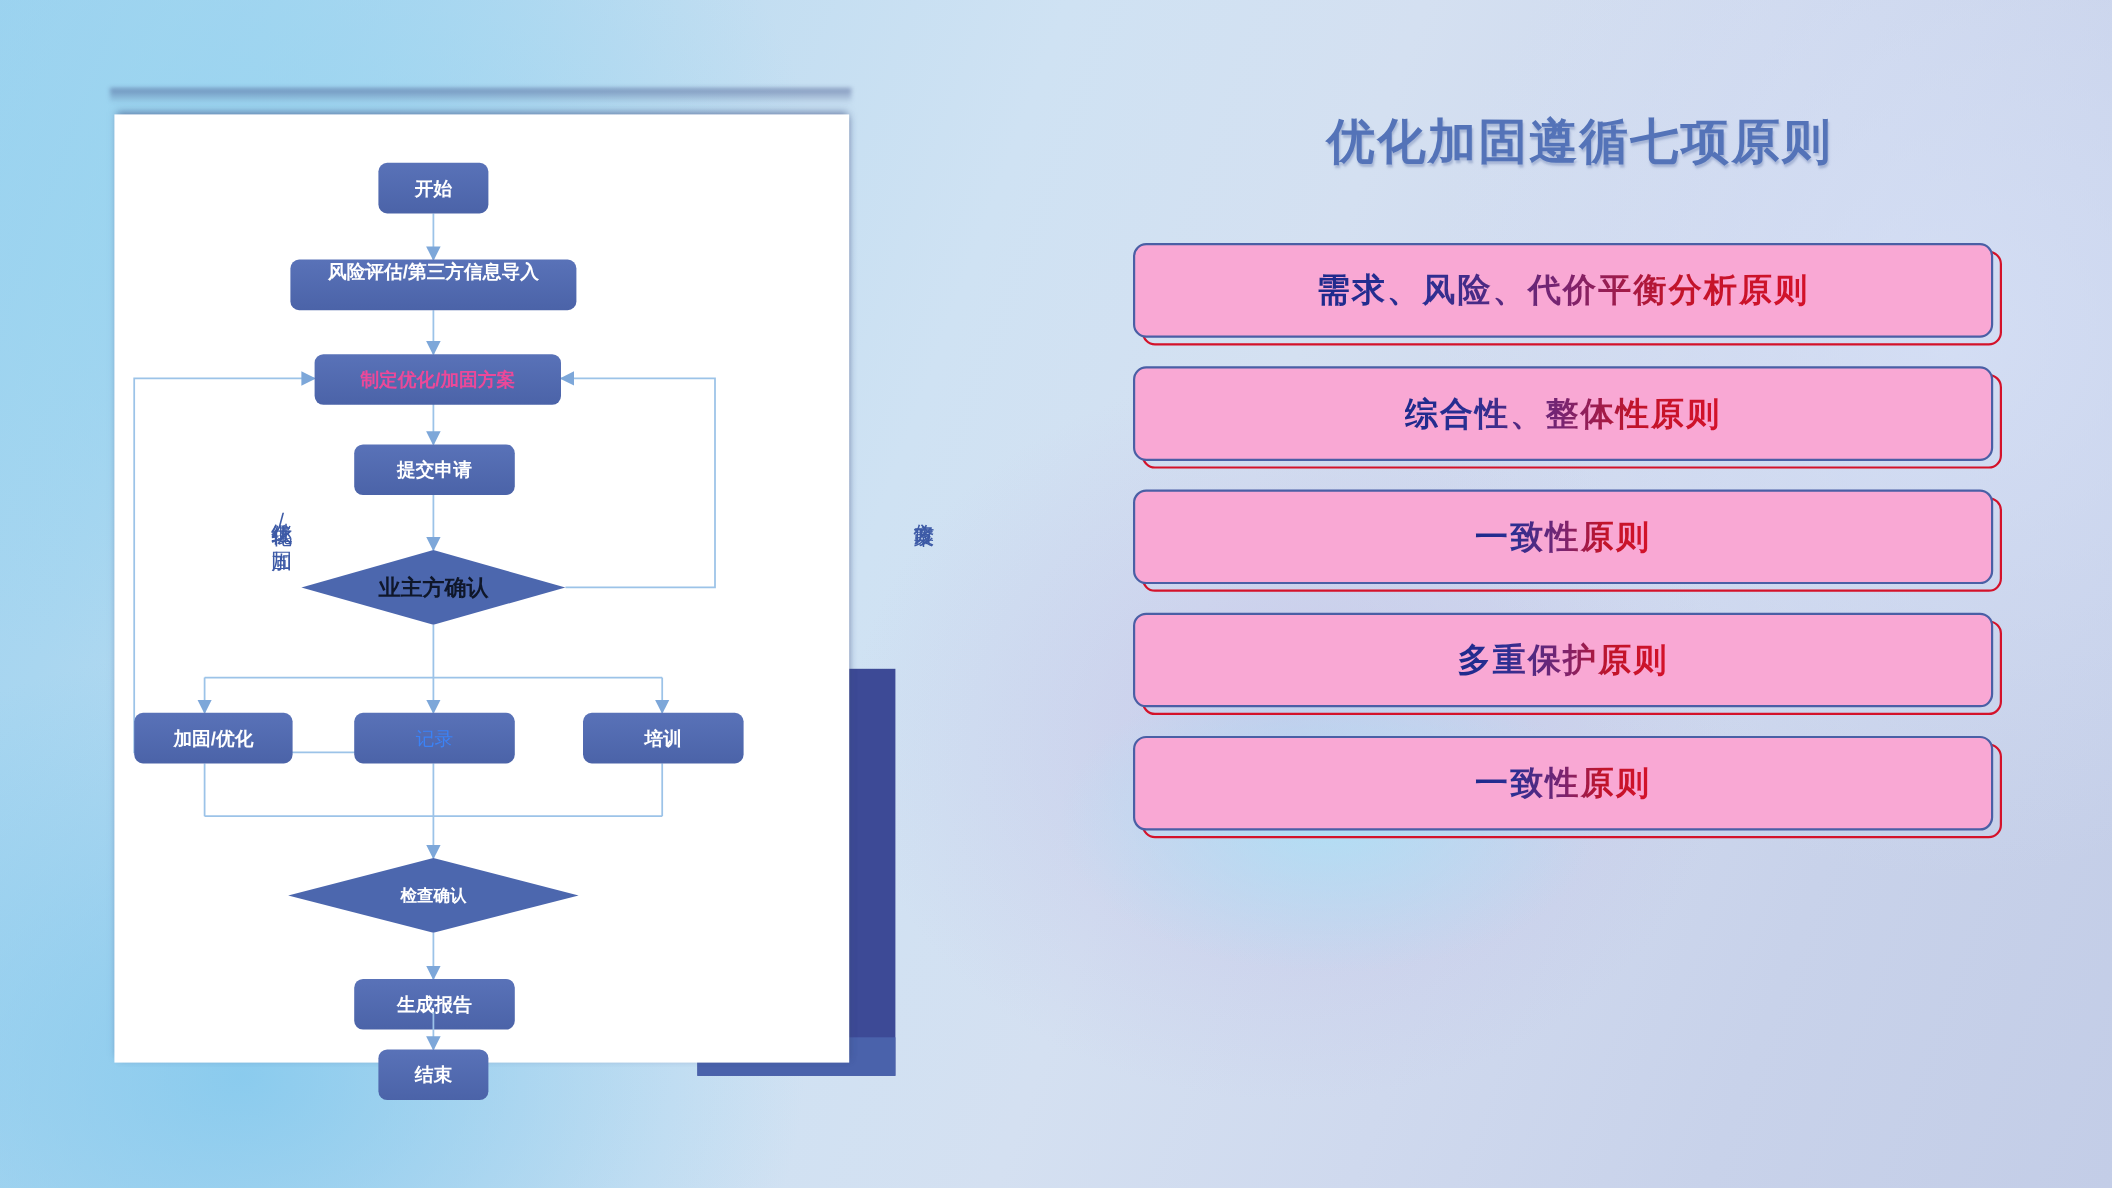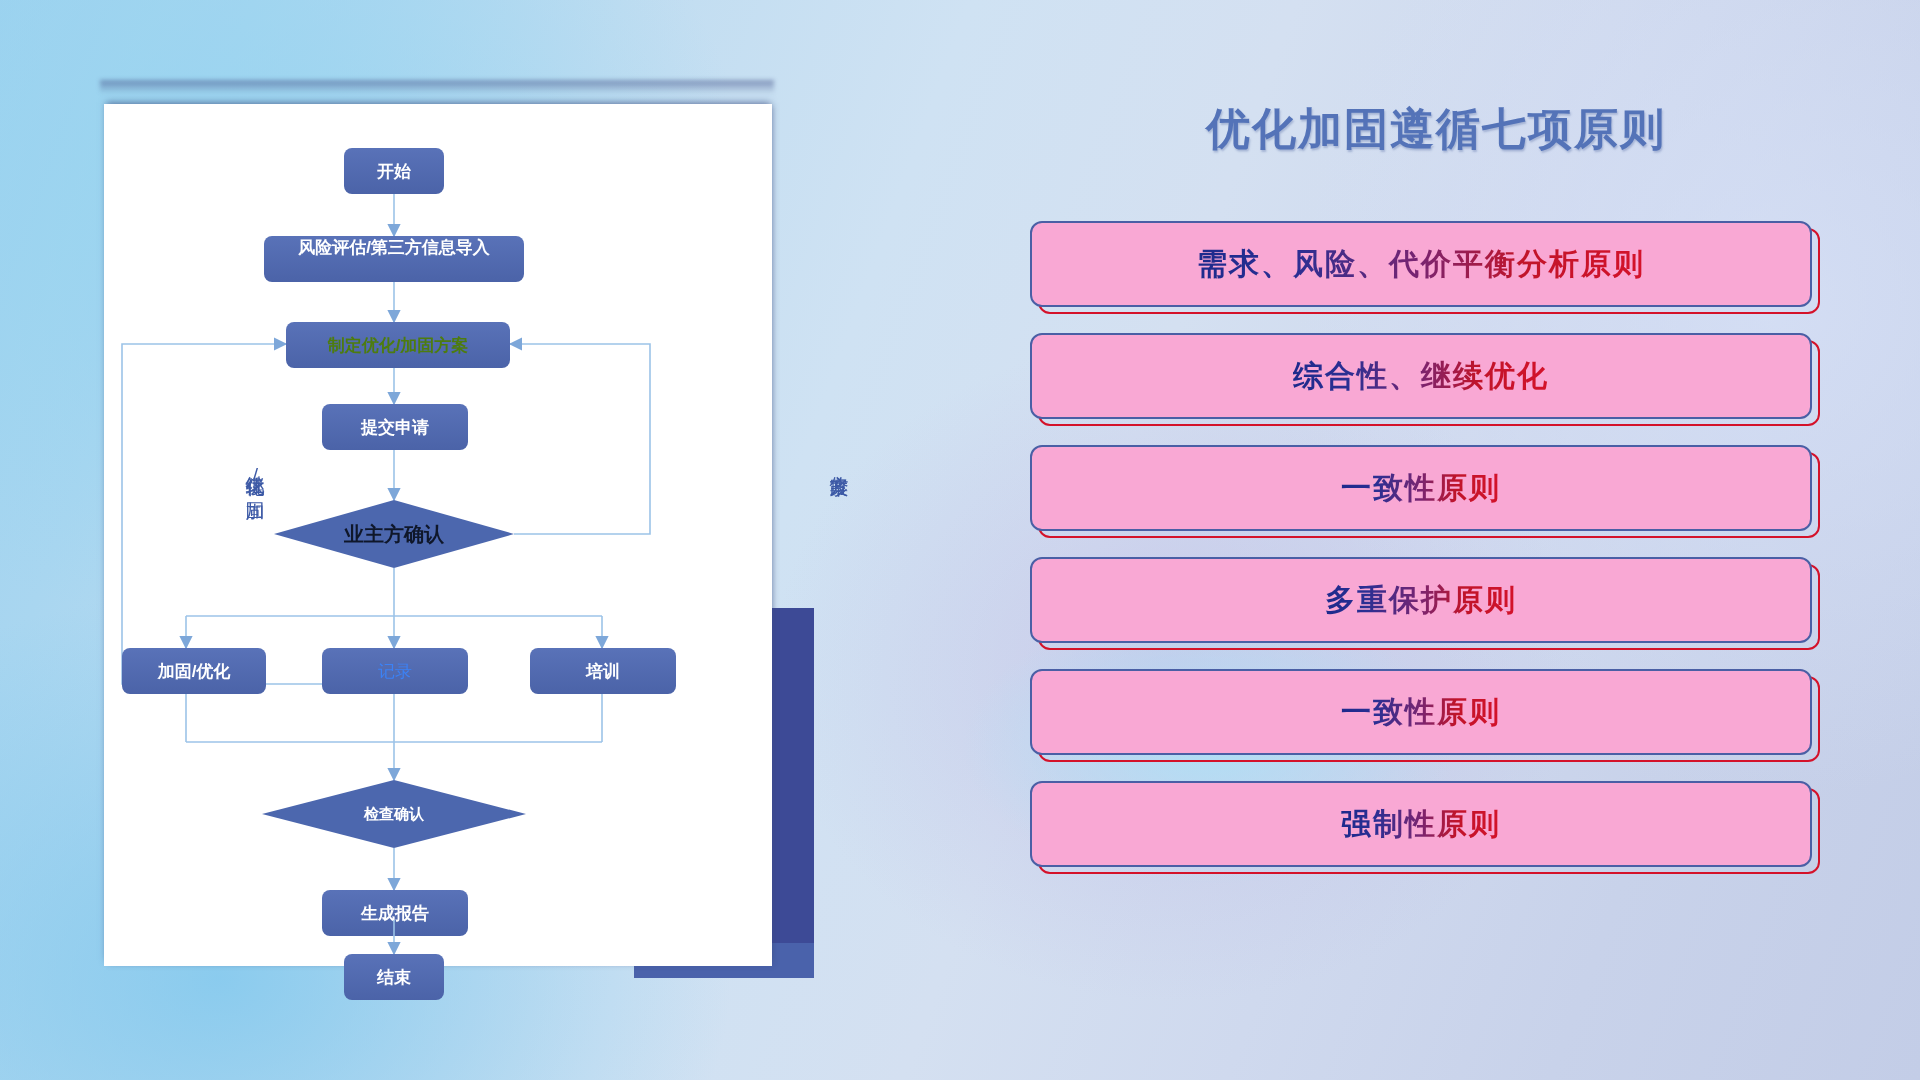--- a/index.html
+++ b/index.html
@@ -179,21 +179,21 @@
       </g>
     </svg>
 
     <div style="position:absolute;left:240px;top:44px;width:100px;height:46px;display:flex;align-items:center;justify-content:center;">
       <span style="color:#fff;font-size:17px;font-weight:bold;">开始</span>
     </div>
     <div style="position:absolute;left:160px;top:132px;width:260px;height:46px;display:flex;align-items:flex-start;justify-content:center;">
       <span style="color:#fff;font-size:17px;font-weight:bold;">风险评估/第三方信息导入</span>
     </div>
     <div style="position:absolute;left:182px;top:218px;width:224px;height:46px;display:flex;align-items:center;justify-content:center;">
-      <span style="color:#4d7c0f;font-size:17px;font-weight:bold;">制定优化/加固方案</span>
+      <span style="color:#ec4899;font-size:17px;font-weight:bold;">制定优化/加固方案</span>
     </div>
     <div style="position:absolute;left:218px;top:300px;width:146px;height:46px;display:flex;align-items:center;justify-content:center;">
       <span style="color:#fff;font-size:17px;font-weight:bold;">提交申请</span>
     </div>
     <div style="position:absolute;left:170px;top:408px;width:240px;height:44px;display:flex;align-items:center;justify-content:center;">
       <span style="color:#0f172a;font-size:20px;font-weight:bold;">业主方确认</span>
     </div>
     <div style="position:absolute;left:18px;top:544px;width:144px;height:46px;display:flex;align-items:center;justify-content:center;">
       <span style="color:#fff;font-size:17px;font-weight:bold;">加固/优化</span>
     </div>
@@ -233,21 +233,21 @@
     <div class="principle-card">
       <div class="red-layer"></div>
       <div class="main-layer">
         <span class="principle-text">需求、风险、代价平衡分析原则</span>
       </div>
     </div>
 
     <div class="principle-card">
       <div class="red-layer"></div>
       <div class="main-layer">
-        <span class="principle-text">综合性、继续优化</span>
+        <span class="principle-text">综合性、整体性原则</span>
       </div>
     </div>
 
     <div class="principle-card">
       <div class="red-layer"></div>
       <div class="main-layer">
         <span class="principle-text">一致性原则</span>
       </div>
     </div>
 
@@ -258,22 +258,16 @@
       </div>
     </div>
 
     <div class="principle-card">
       <div class="red-layer"></div>
       <div class="main-layer">
         <span class="principle-text">一致性原则</span>
       </div>
     </div>
 
-    <div class="principle-card">
-      <div class="red-layer"></div>
-      <div class="main-layer">
-        <span class="principle-text">强制性原则</span>
-      </div>
-    </div>
 
 
   </div>
 </div>
 
 </body></html>

